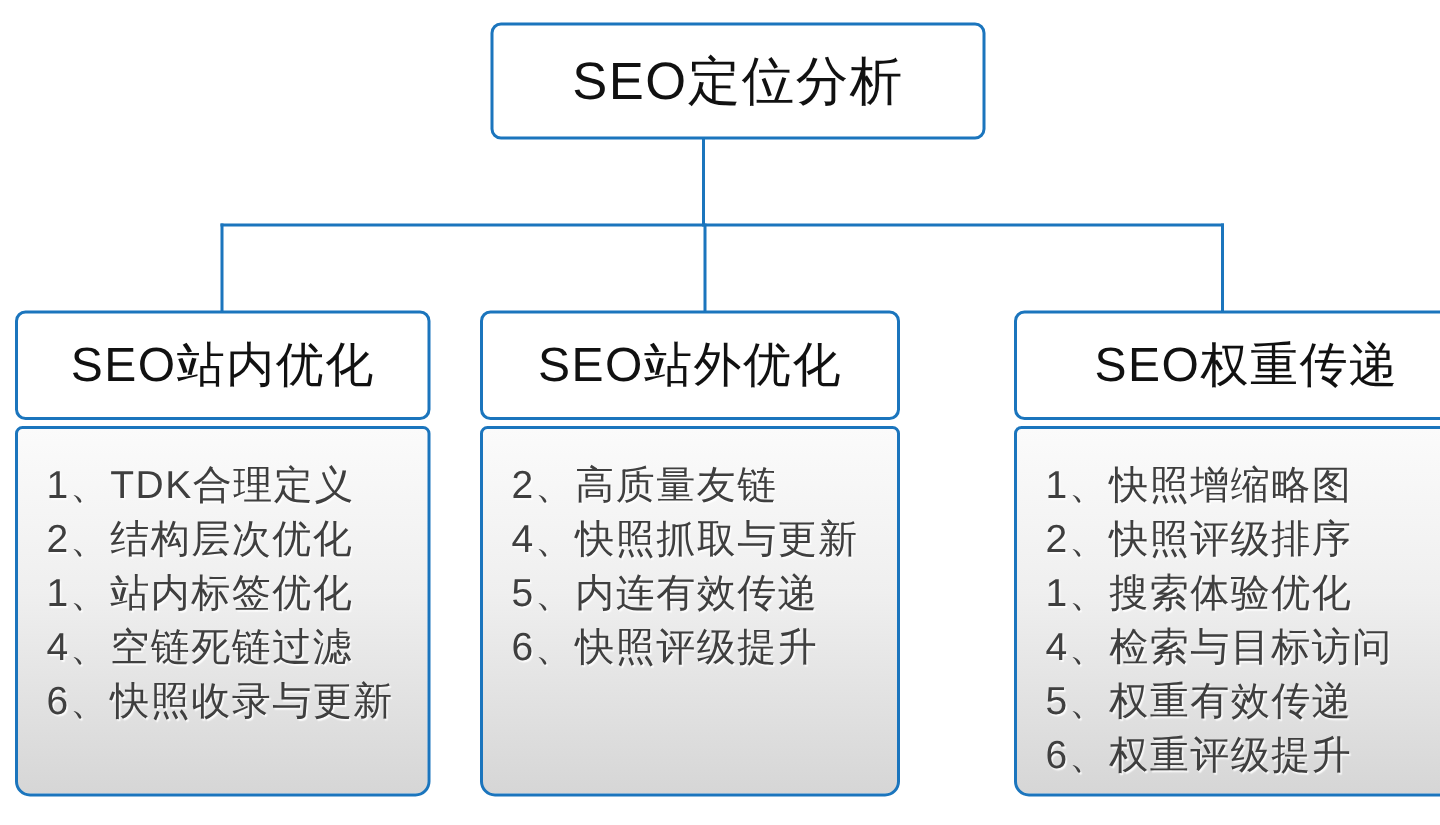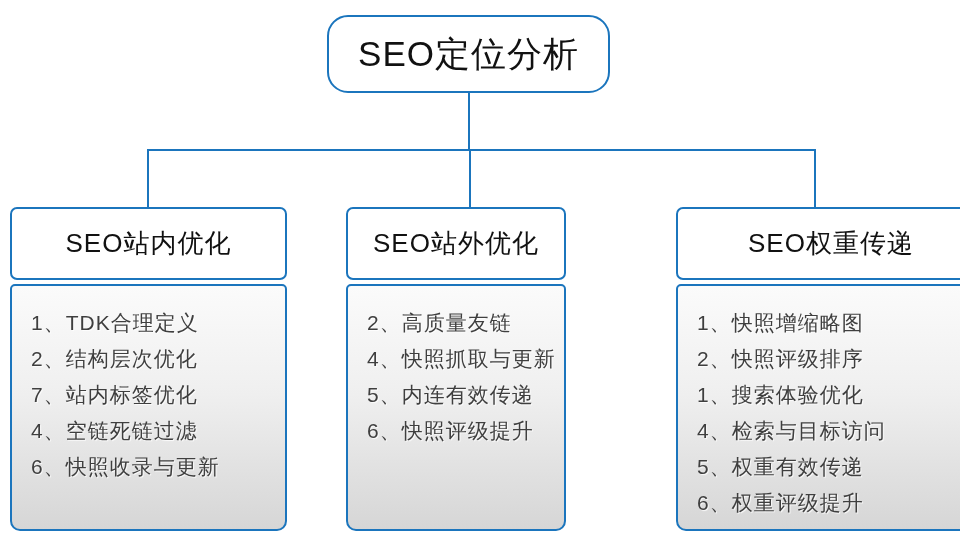--- a/index.html
+++ b/index.html
@@ -21,26 +21,26 @@
     background: #1b75bd;
   }
   .connector.v { width: 2px; }
   .connector.h { height: 2px; }
 
   
   .root-box {
     position: absolute;
     left: 327px;
     top: 15px;
-    width: 283px;
+    width: 330px;
     height: 78px;
     box-sizing: border-box;
     background: #ffffff;
     border: 2px solid #1b75bd;
-    border-radius: 21px;
+    border-radius: 7px;
     display: flex;
     align-items: center;
     justify-content: center;
     font-size: 35px;
     color: #111111;
     letter-spacing: 1px;
     white-space: nowrap;
   }
 
   
@@ -50,36 +50,36 @@
   }
   .col-header {
     box-sizing: border-box;
     height: 73px;
     background: #ffffff;
     border: 2px solid #1b75bd;
     border-radius: 7px;
     display: flex;
     align-items: center;
     justify-content: center;
-    font-size: 26px;
+    font-size: 32px;
     color: #111111;
     letter-spacing: 1px;
     white-space: nowrap;
   }
   .col-body {
     box-sizing: border-box;
     margin-top: 4px;
     height: 247px;
     background: linear-gradient(180deg, #fbfbfb 0%, #efefef 45%, #d6d6d6 100%);
     border: 2px solid #1b75bd;
     border-radius: 5px 5px 10px 10px;
     padding: 19px 10px 0 19px;
   }
   .item {
-    font-size: 21px;
+    font-size: 26px;
     line-height: 36px;
     color: #3f3f3f;
     letter-spacing: 1px;
     white-space: nowrap;
     text-shadow: 1px 1px 1px rgba(255,255,255,0.9);
   }
 </style>
 </head>
 <body>
 
@@ -95,27 +95,27 @@
     <span>SEO定位分析</span>
   </div>
 
   <section class="column" style="left:10px; width:277px">
     <div class="col-header">
       <span>SEO站内优化</span>
     </div>
     <div class="col-body">
       <div class="item">1、TDK合理定义</div>
       <div class="item">2、结构层次优化</div>
-      <div class="item">7、站内标签优化</div>
+      <div class="item">1、站内标签优化</div>
       <div class="item">4、空链死链过滤</div>
       <div class="item">6、快照收录与更新</div>
     </div>
   </section>
 
-  <section class="column" style="left:346px; width:220px">
+  <section class="column" style="left:320px; width:280px">
     <div class="col-header">
       <span>SEO站外优化</span>
     </div>
     <div class="col-body">
       <div class="item">2、高质量友链</div>
       <div class="item">4、快照抓取与更新</div>
       <div class="item">5、内连有效传递</div>
       <div class="item">6、快照评级提升</div>
     </div>
   </section>

